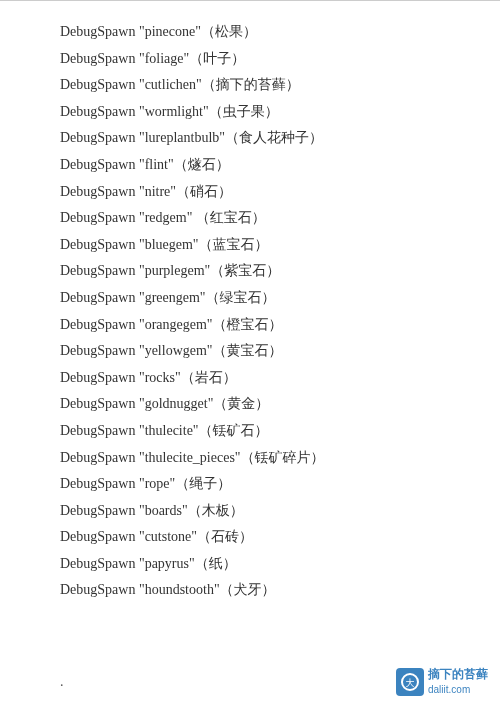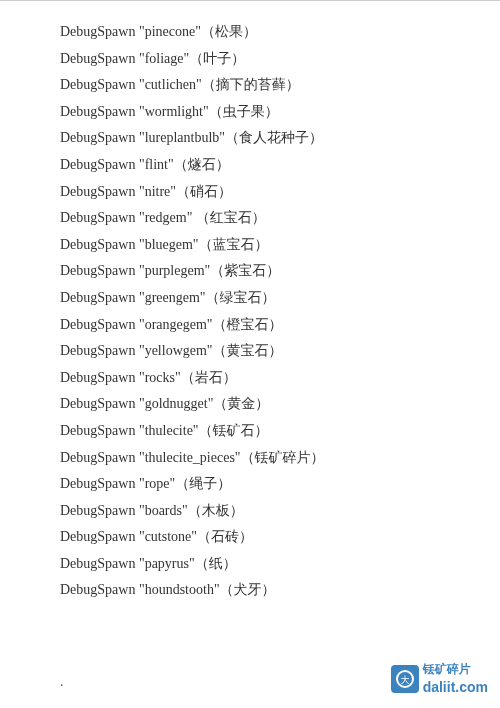--- a/index.html
+++ b/index.html
@@ -75,22 +75,21 @@
       color: #1a6eb5;
       font-family: "Microsoft YaHei", sans-serif;
       line-height: 1.3;
     }
 
     .watermark-text .line1 {
       font-size: 12px;
       font-weight: bold;
     }
     .watermark-text .line2 {
-      font-size: 14px;
-      font-weight: bold;
+      font-size: 10px;
     }
   </style>
 </head>
 <body>
 
 <div class="top-divider"></div>
 
 <div class="content-area" id="content-area">
 <span class="debug-item">DebugSpawn "pinecone"（松果）</span>
     <span class="debug-item">DebugSpawn "foliage"（叶子）</span>
@@ -119,16 +118,16 @@
 <div class="dot-line" id="dot-line">.</div>
 
 <div class="watermark">
   <div class="watermark-icon">
     <svg viewBox="0 0 20 20">
       <circle cx="10" cy="10" r="8" fill="none" stroke="white" stroke-width="2"></circle>
       <text x="10" y="14" text-anchor="middle" font-size="9" fill="white" font-family="sans-serif">大</text>
     </svg>
   </div>
   <div class="watermark-text">
-    <div class="line1">铥矿碎片</div>
+    <div class="line1">摘下的苔藓</div>
     <div class="line2">daliit.com</div>
   </div>
 </div>
 
 </body></html>

